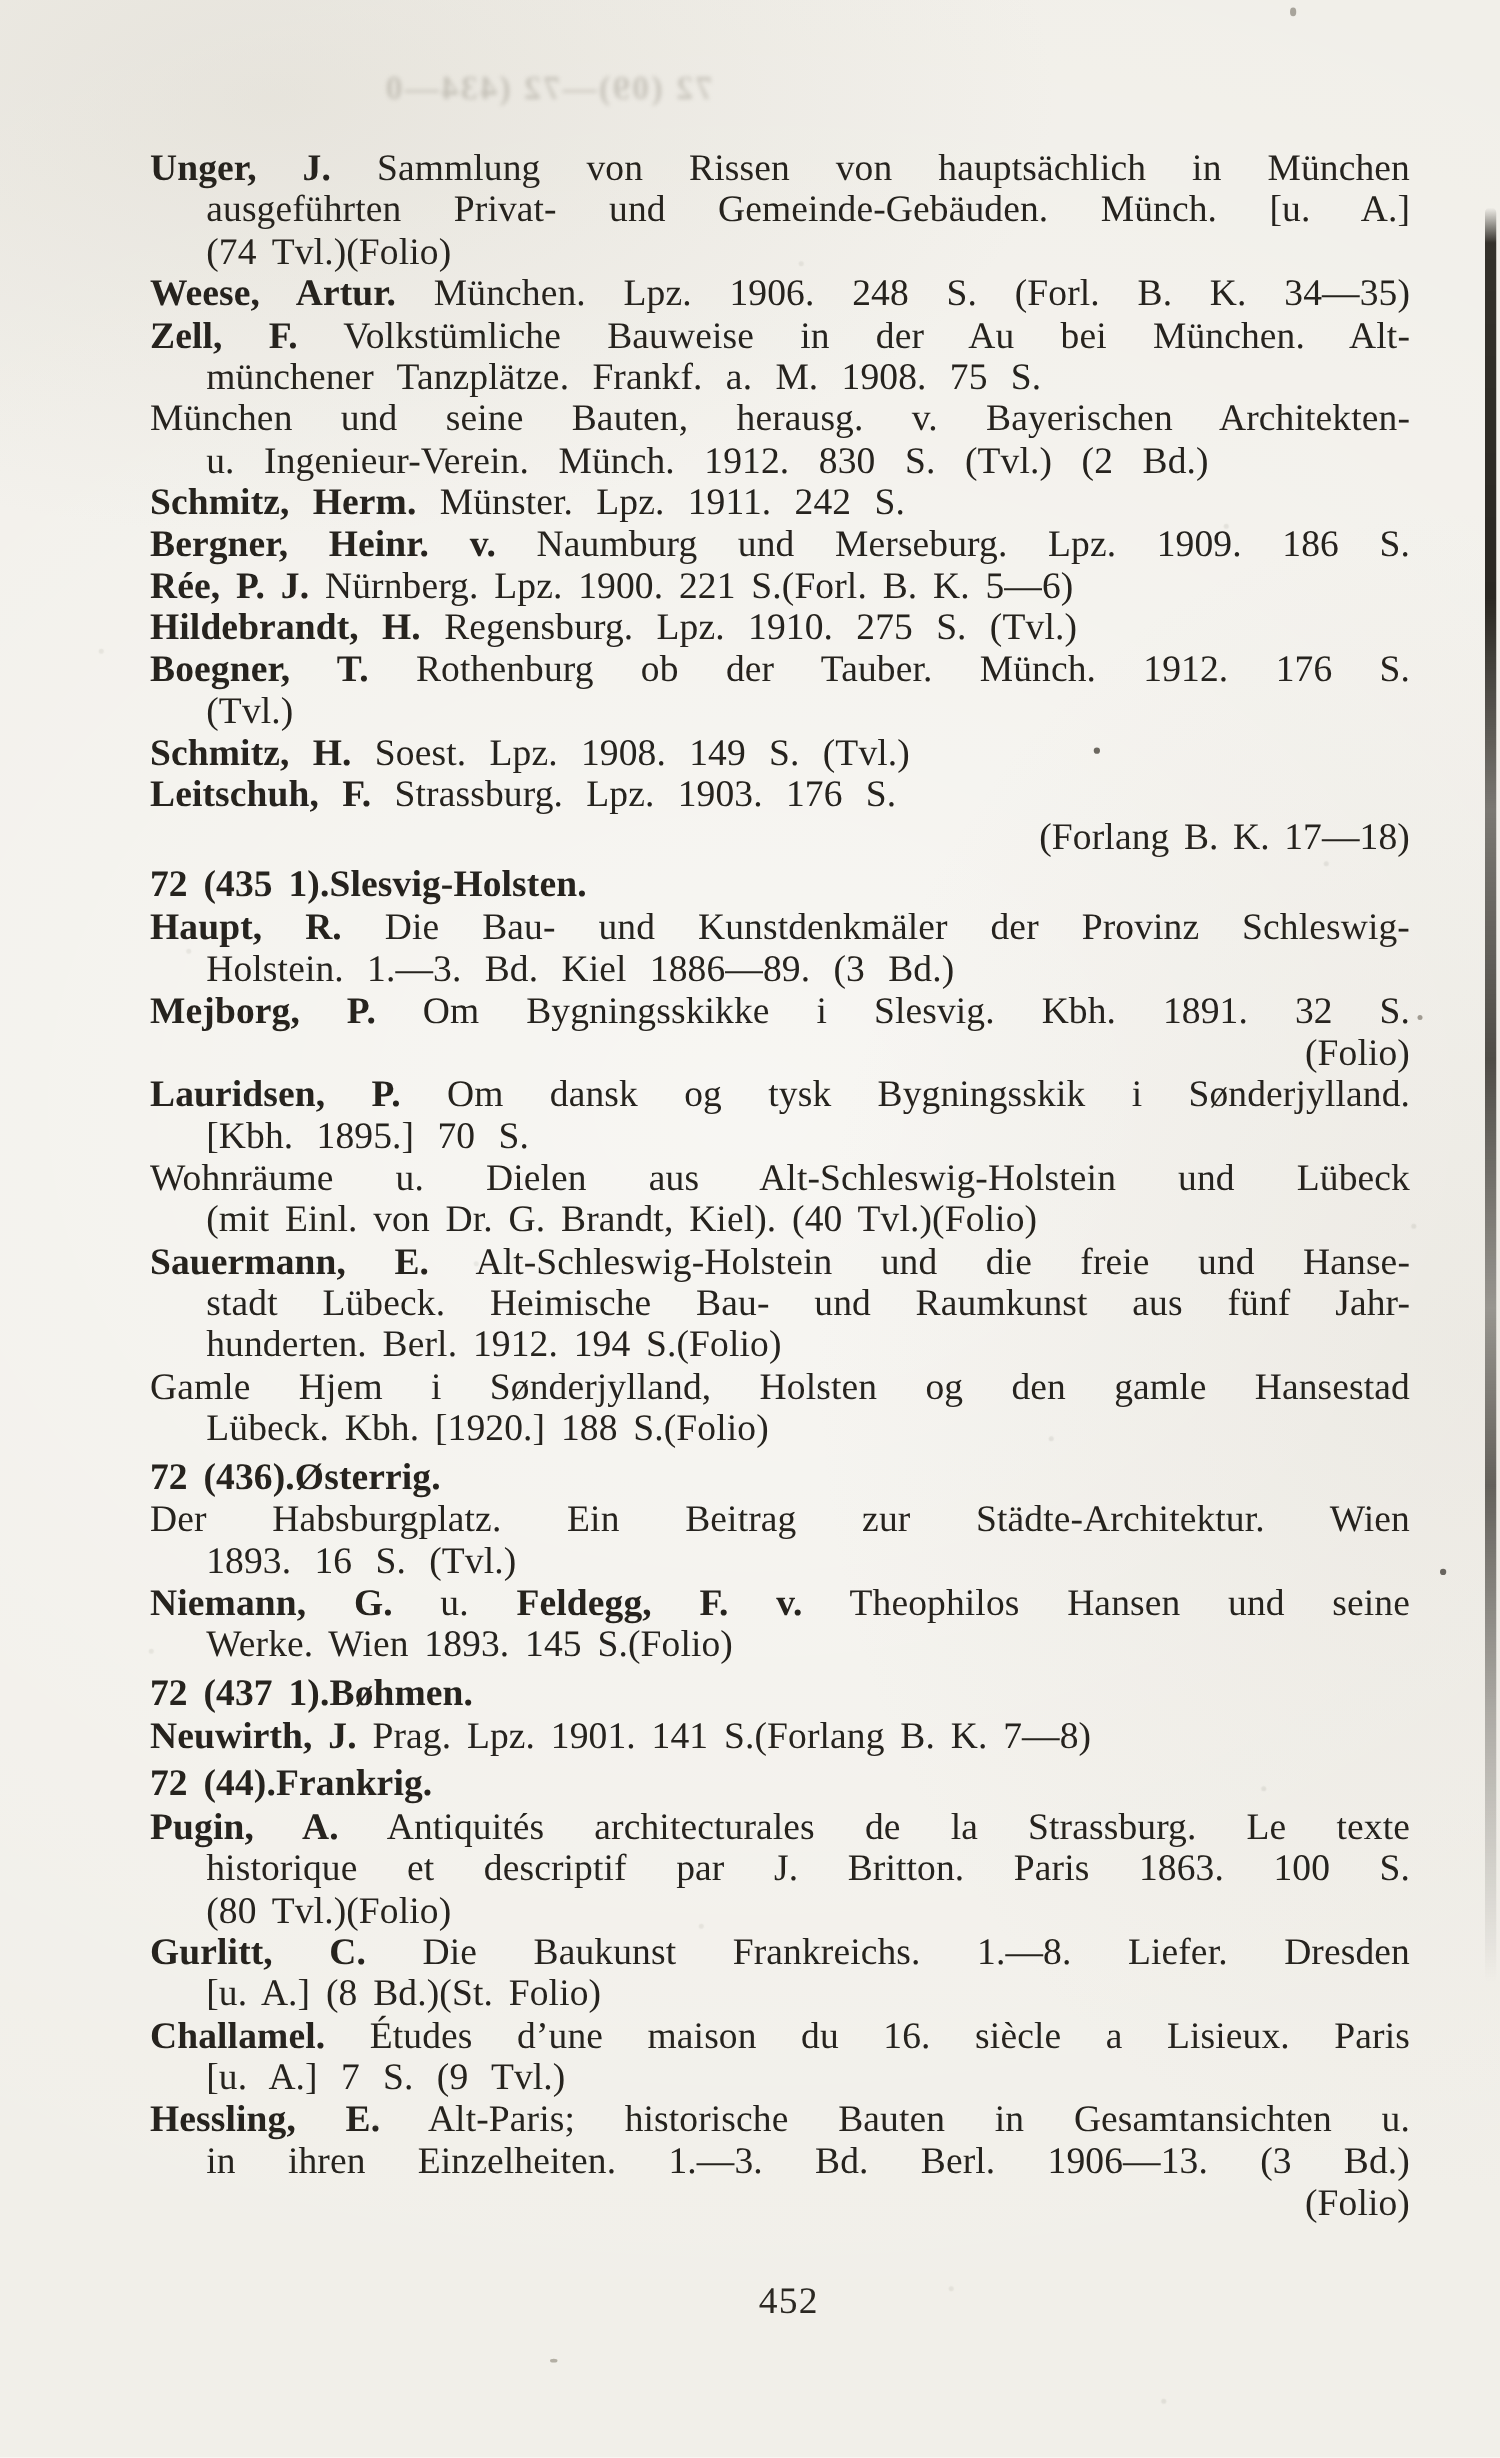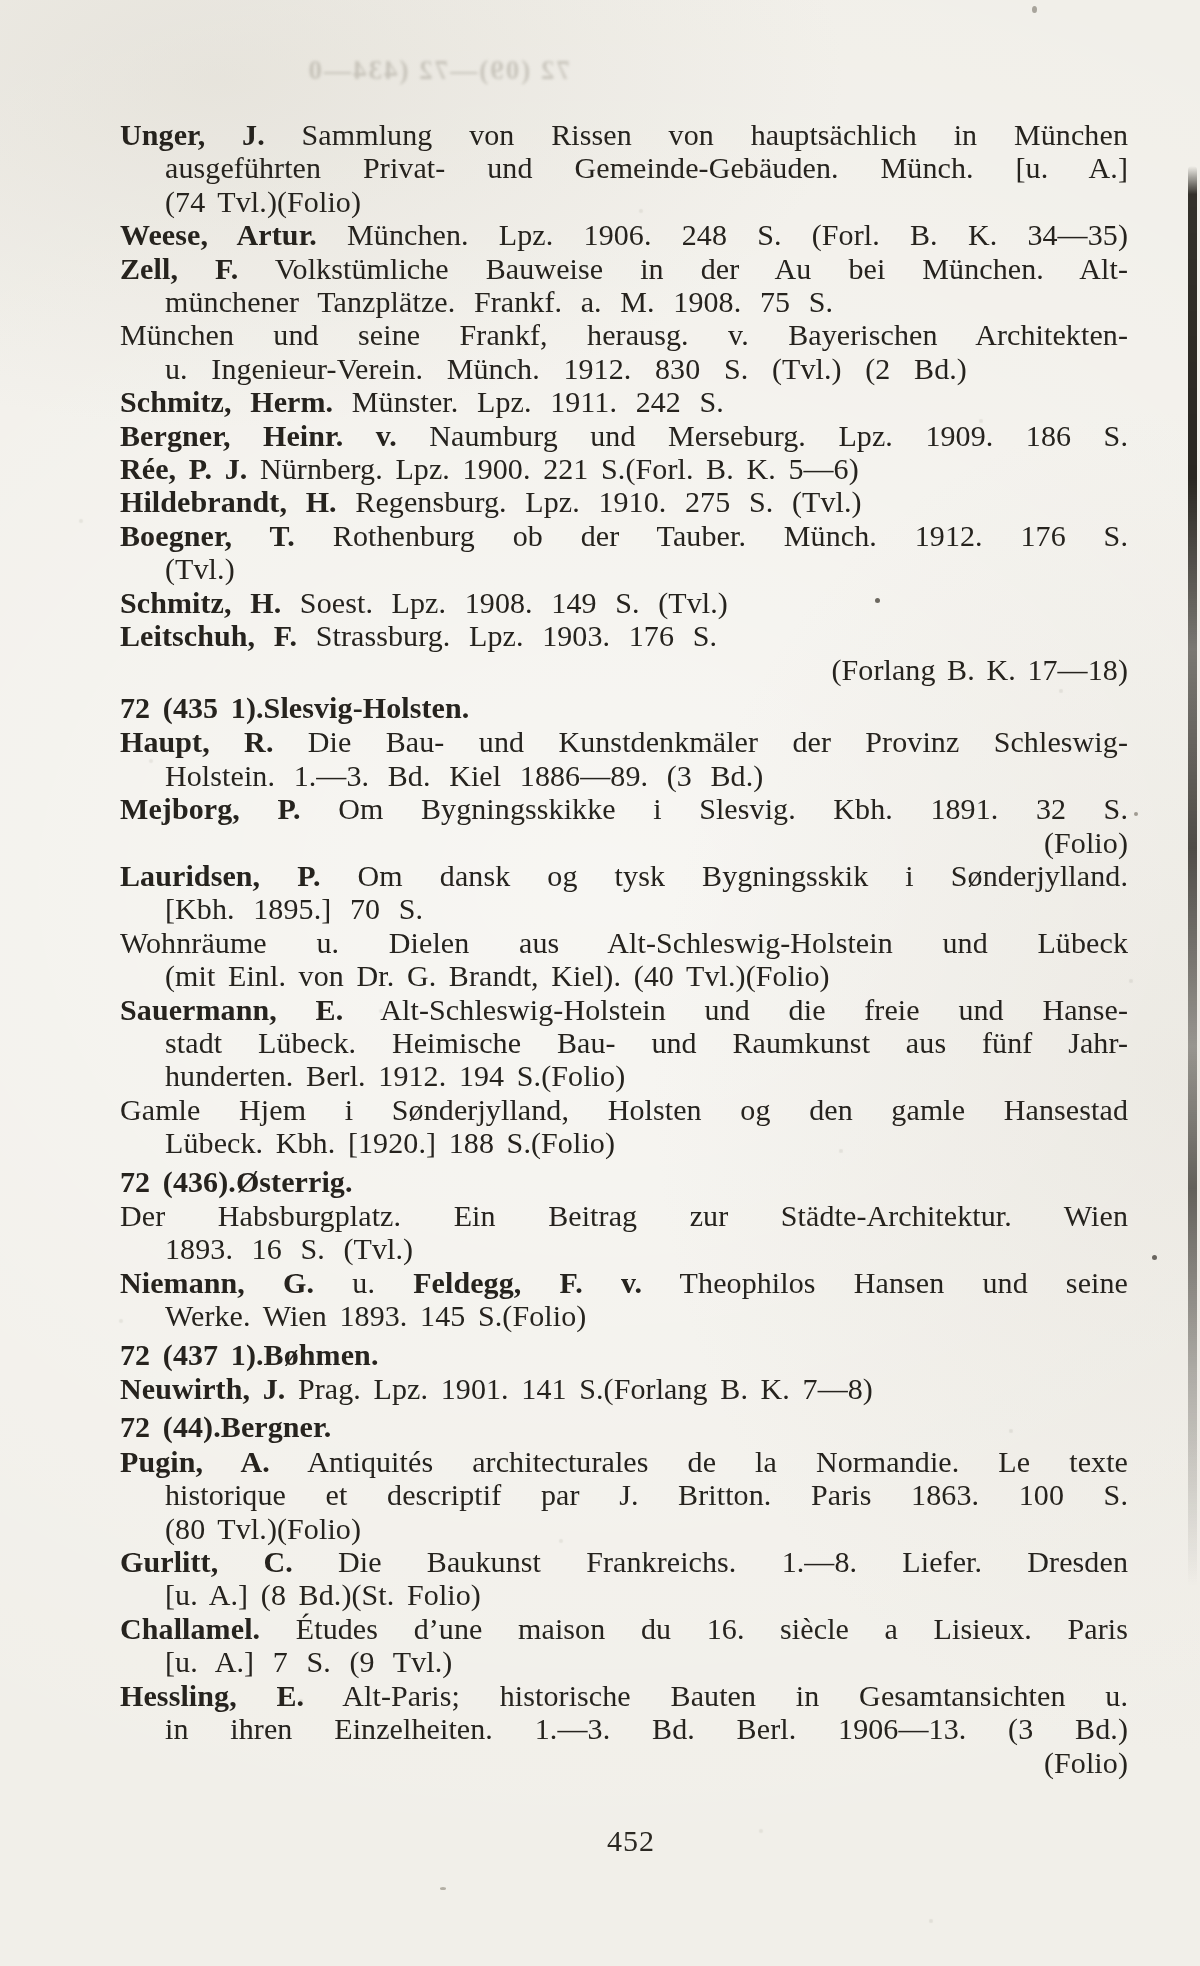--- a/index.html
+++ b/index.html
@@ -109,21 +109,21 @@
   <main class="text-block">
       <div class="line justify"><span class="b">Unger, J.</span><span> Sammlung von Rissen von hauptsächlich in München</span></div>
       <div class="line justify indent"><span>ausgeführten Privat- und Gemeinde-Gebäuden. Münch. [u. A.]</span></div>
       <div class="line split indent">
         <span><span>(74 Tvl.)</span></span>
         <span class="">(Folio)</span>
       </div>
       <div class="line justify"><span class="b">Weese, Artur.</span><span> München. Lpz. 1906. 248 S. (Forl. B. K. 34—35)</span></div>
       <div class="line justify"><span class="b">Zell, F.</span><span> Volkstümliche Bauweise in der Au bei München. Alt-</span></div>
       <div class="line left indent"><span>münchener Tanzplätze. Frankf. a. M. 1908. 75 S.</span></div>
-      <div class="line justify"><span>München und seine Frankf, herausg. v. Bayerischen Architekten-</span></div>
+      <div class="line justify"><span>München und seine Bauten, herausg. v. Bayerischen Architekten-</span></div>
       <div class="line left wide indent"><span>u. Ingenieur-Verein. Münch. 1912. 830 S. (Tvl.) (2 Bd.)</span></div>
       <div class="line left"><span class="b">Schmitz, Herm.</span><span> Münster. Lpz. 1911. 242 S.</span></div>
       <div class="line justify"><span class="b">Bergner, Heinr. v.</span><span> Naumburg und Merseburg. Lpz. 1909. 186 S.</span></div>
       <div class="line split">
         <span><span class="b">Rée, P. J.</span><span> Nürnberg. Lpz. 1900. 221 S.</span></span>
         <span class="">(Forl. B. K. 5—6)</span>
       </div>
       <div class="line left"><span class="b">Hildebrandt, H.</span><span> Regensburg. Lpz. 1910. 275 S. (Tvl.)</span></div>
       <div class="line justify"><span class="b">Boegner, T.</span><span> Rothenburg ob der Tauber. Münch. 1912. 176 S.</span></div>
       <div class="line left indent"><span>(Tvl.)</span></div>
@@ -170,23 +170,23 @@
       <div class="line split section">
         <span><span class="b">72 (437 1).</span></span>
         <span class="b">Bøhmen.</span>
       </div>
       <div class="line split">
         <span><span class="b">Neuwirth, J.</span><span> Prag. Lpz. 1901. 141 S.</span></span>
         <span class="">(Forlang B. K. 7—8)</span>
       </div>
       <div class="line split section">
         <span><span class="b">72 (44).</span></span>
-        <span class="b">Bergner.</span>
-      </div>
-      <div class="line justify"><span class="b">Pugin, A.</span><span> Antiquités architecturales de la Normandie. Le texte</span></div>
+        <span class="b">Frankrig.</span>
+      </div>
+      <div class="line justify"><span class="b">Pugin, A.</span><span> Antiquités architecturales de la Strassburg. Le texte</span></div>
       <div class="line justify indent"><span>historique et descriptif par J. Britton. Paris 1863. 100 S.</span></div>
       <div class="line split indent">
         <span><span>(80 Tvl.)</span></span>
         <span class="">(Folio)</span>
       </div>
       <div class="line justify"><span class="b">Gurlitt, C.</span><span> Die Baukunst Frankreichs. 1.—8. Liefer. Dresden</span></div>
       <div class="line split indent">
         <span><span>[u. A.] (8 Bd.)</span></span>
         <span class="">(St. Folio)</span>
       </div>

